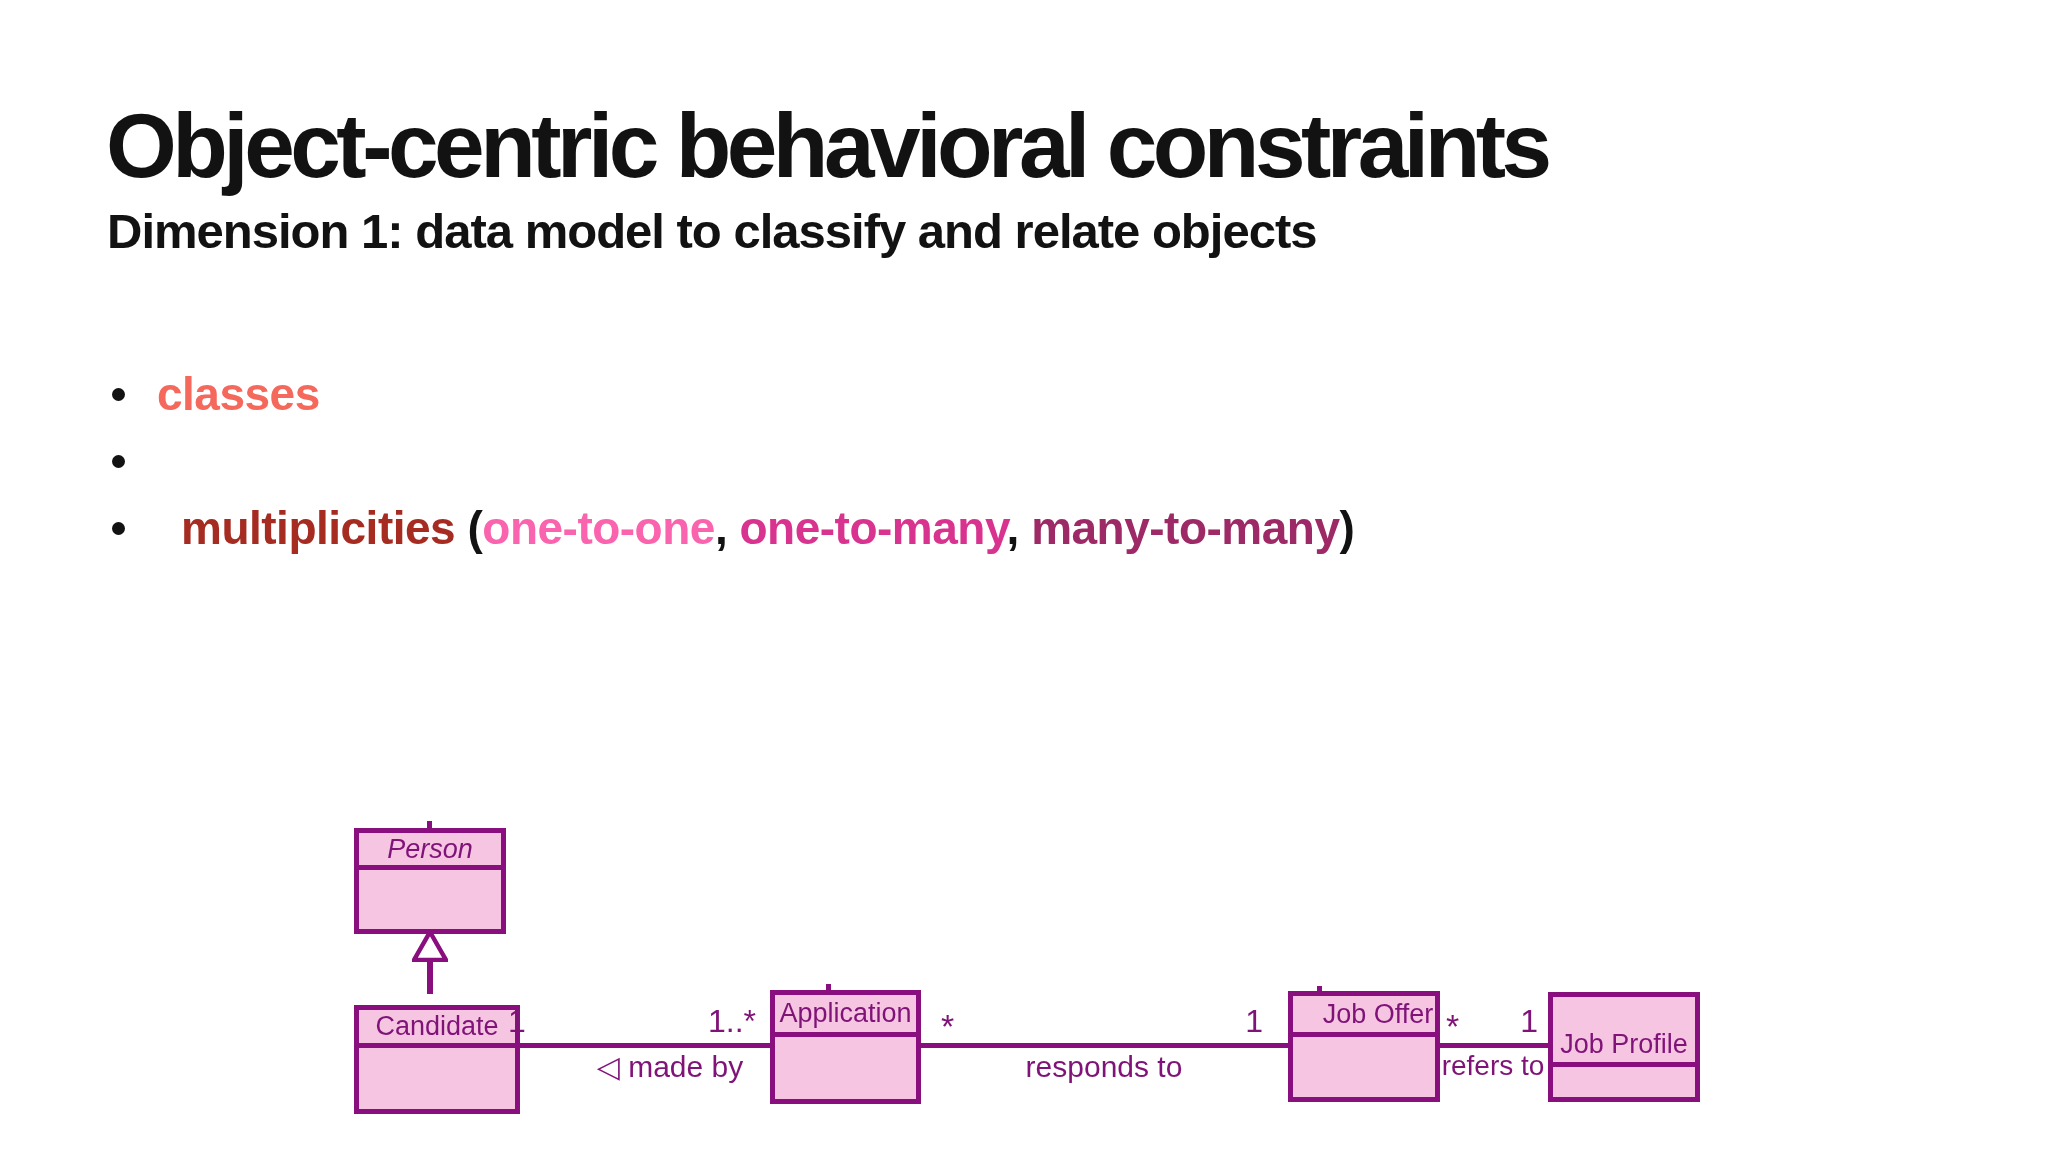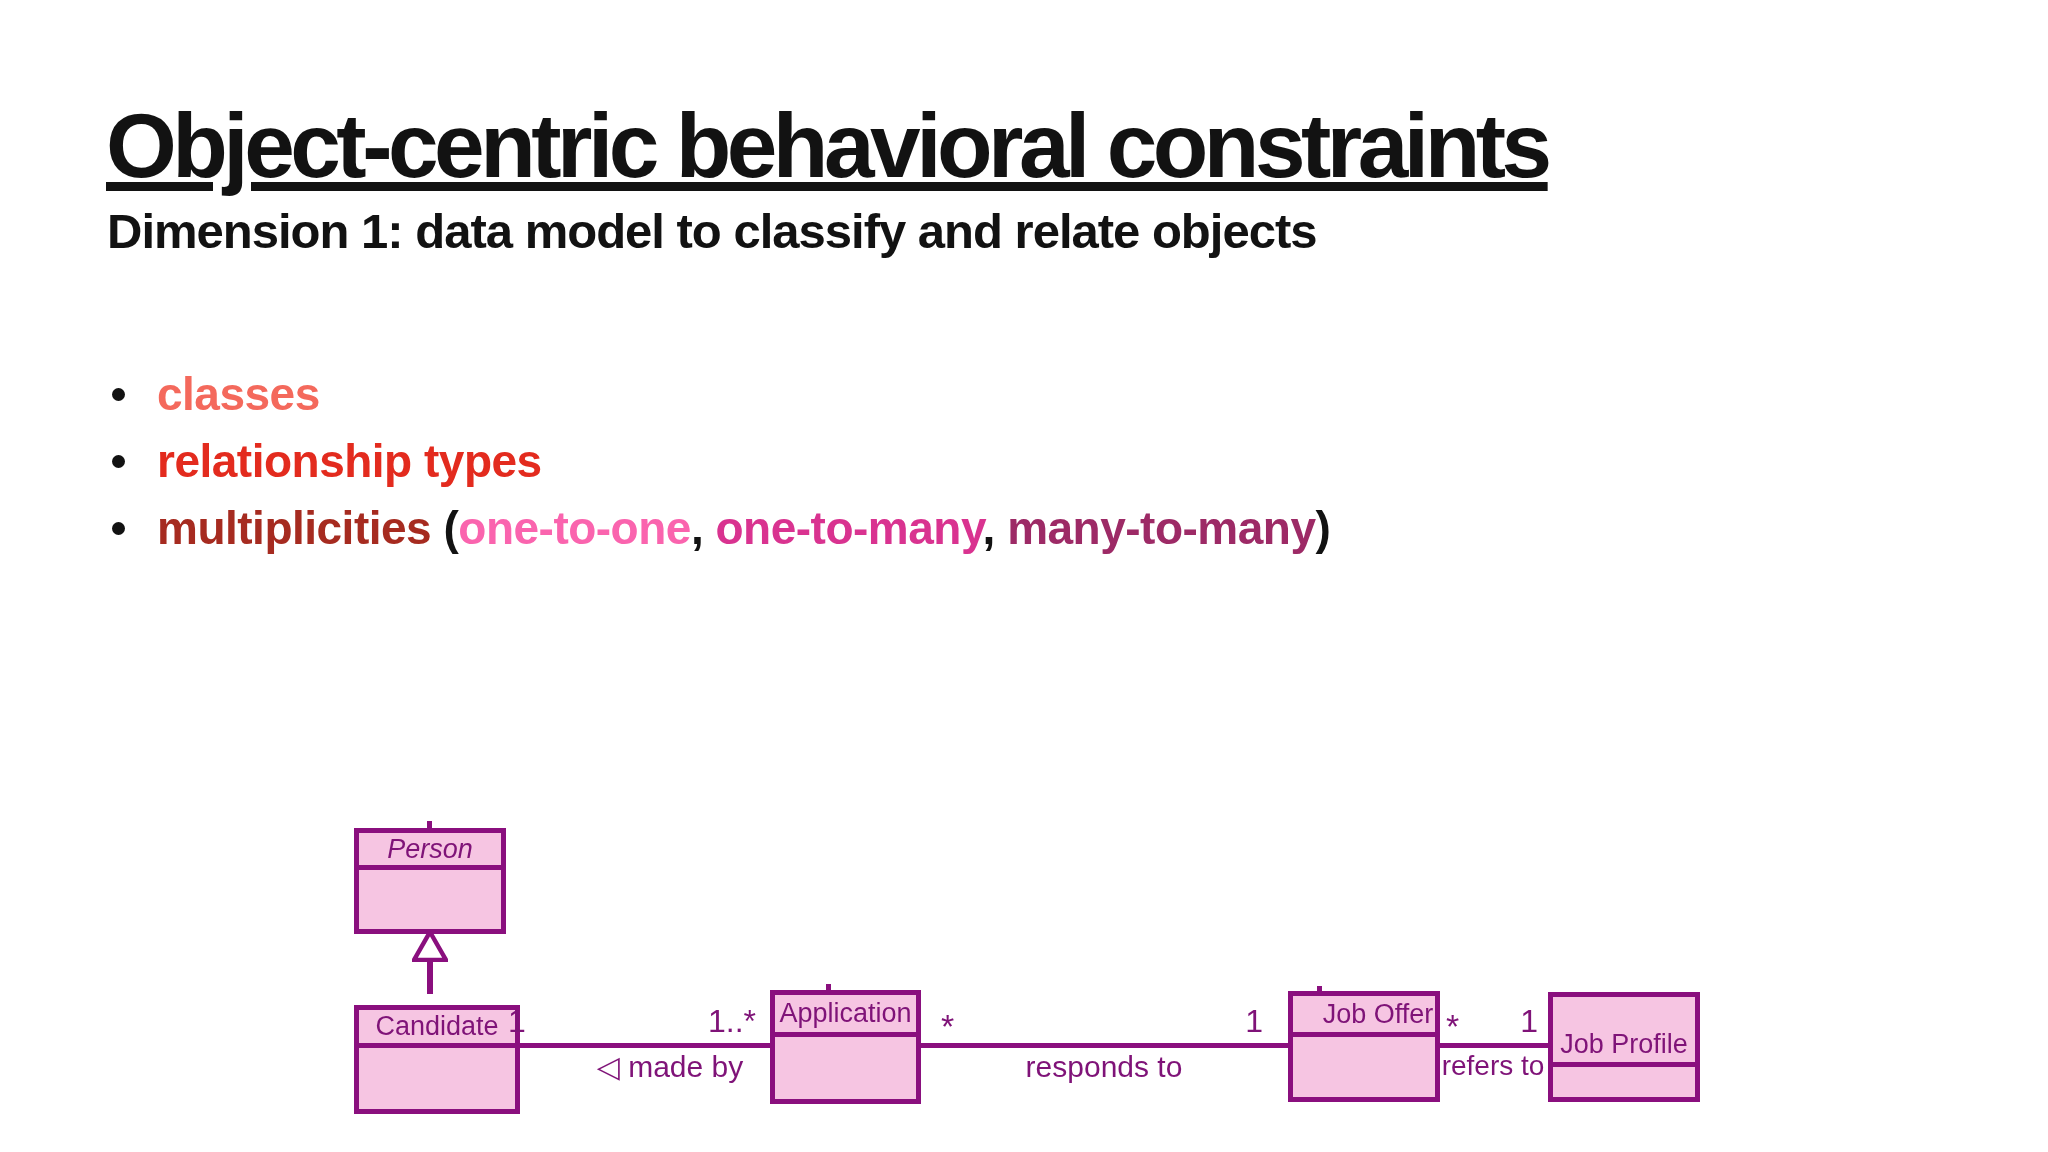--- a/index.html
+++ b/index.html
@@ -7,41 +7,41 @@
     width:2048px;height:1152px;position:relative;overflow:hidden;
     background:var(--background,#fff);
     font-family:"Liberation Sans","DejaVu Sans",sans-serif;
   }
   .abs{position:absolute;}
 
   
   .slide-title{
     left:106px;top:98px;
     font-size:91px;font-weight:700;letter-spacing:-4.5px;
-    color:var(--heading);white-space:nowrap;line-height:1.05;margin:0;text-decoration:underline;
+    color:var(--heading);white-space:nowrap;line-height:1.05;margin:0;
   }
   .slide-subtitle{
     left:107px;top:205px;
     font-size:49px;font-weight:700;letter-spacing:-1px;
     color:var(--heading);white-space:nowrap;line-height:1.1;margin:0;
   }
 
   
   .bullet-row{
     left:112px;height:56px;display:flex;align-items:center;
     font-size:46px;font-weight:700;letter-spacing:-0.5px;white-space:nowrap;text-align:center;
   }
   .bullet-row .dot{
     width:13px;height:13px;border-radius:50%;
     background:var(--heading);flex:0 0 auto;margin-right:32px;
   }
   .row-classes{top:366px;}
   .row-relationships{top:433px;}
   .row-multiplicities{top:500px;}
-  .seg-wrap{white-space:pre;}
+  .seg-wrap{white-space:pre;margin-left:24px;}
   .c-classes{color:var(--bullet-classes);}
   .c-relationships{color:var(--bullet-relationships);}
   .c-multiplicities{color:var(--bullet-multiplicities);}
   .c-plain{color:var(--heading);}
   .c-o2o{color:var(--one-to-one);}
   .c-o2m{color:var(--one-to-many);}
   .c-m2m{color:var(--many-to-many);}
 
   
   .uml-box{
@@ -100,21 +100,20 @@
 <h1 class="abs slide-title">Object-centric behavioral constraints</h1>
 <h2 class="abs slide-subtitle">Dimension 1: data model to classify and relate objects</h2>
 
 <div class="abs bullet-row row-classes">
   <span class="dot"></span>
   <span class="c-classes">classes</span>
 </div>
 
 <div class="abs bullet-row row-relationships">
   <span class="dot"></span>
-  <span class="c-relationships">relationship types</span>
 </div>
 
 <div class="abs bullet-row row-multiplicities">
   <span class="dot"></span>
   <span class="seg-wrap"><span class="c-multiplicities">multiplicities</span><span class="c-plain"> (</span><span class="c-o2o">one-to-one</span><span class="c-plain">, </span><span class="c-o2m">one-to-many</span><span class="c-plain">, </span><span class="c-m2m">many-to-many</span><span class="c-plain">)</span></span>
 </div>
 
 <div>
 
   <div class="abs stub stub-person"></div>

